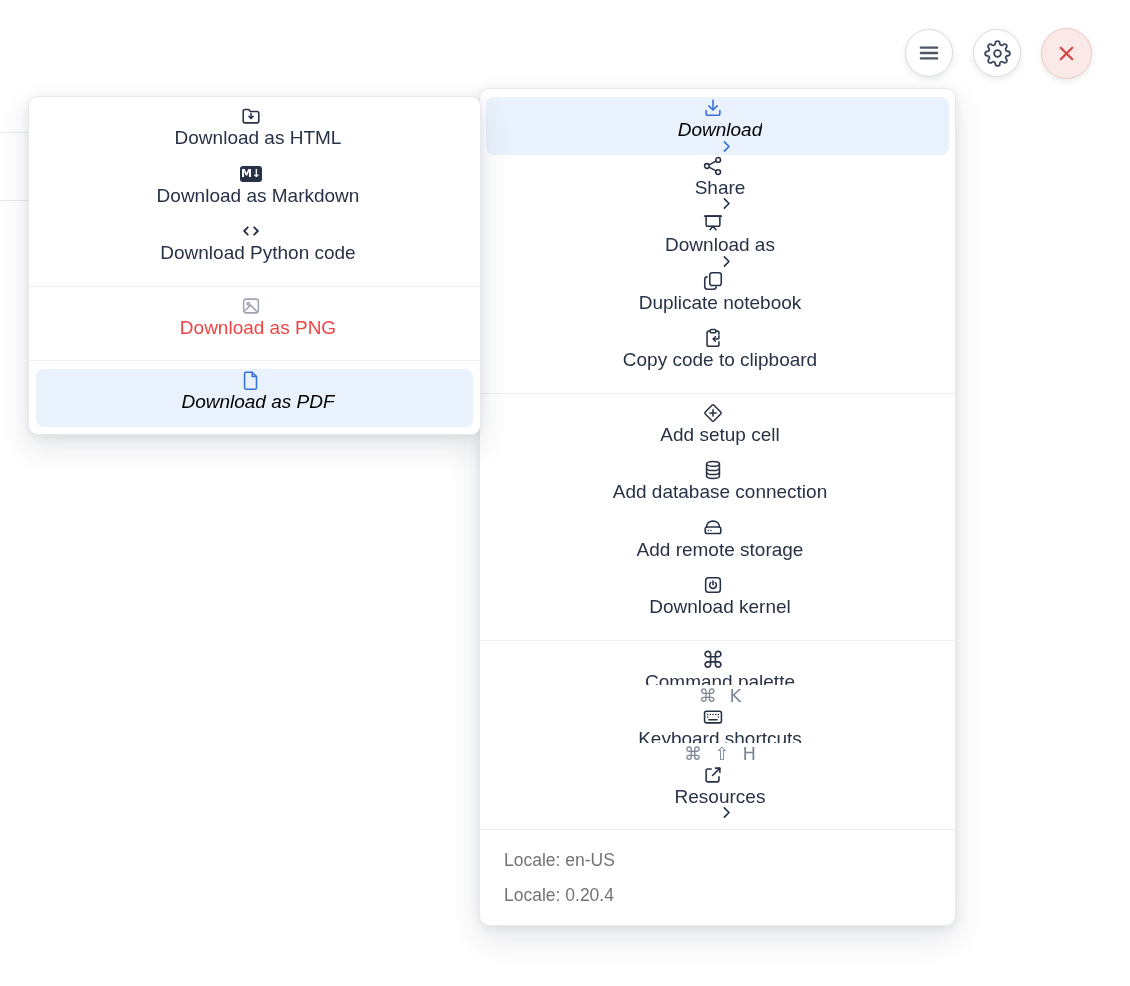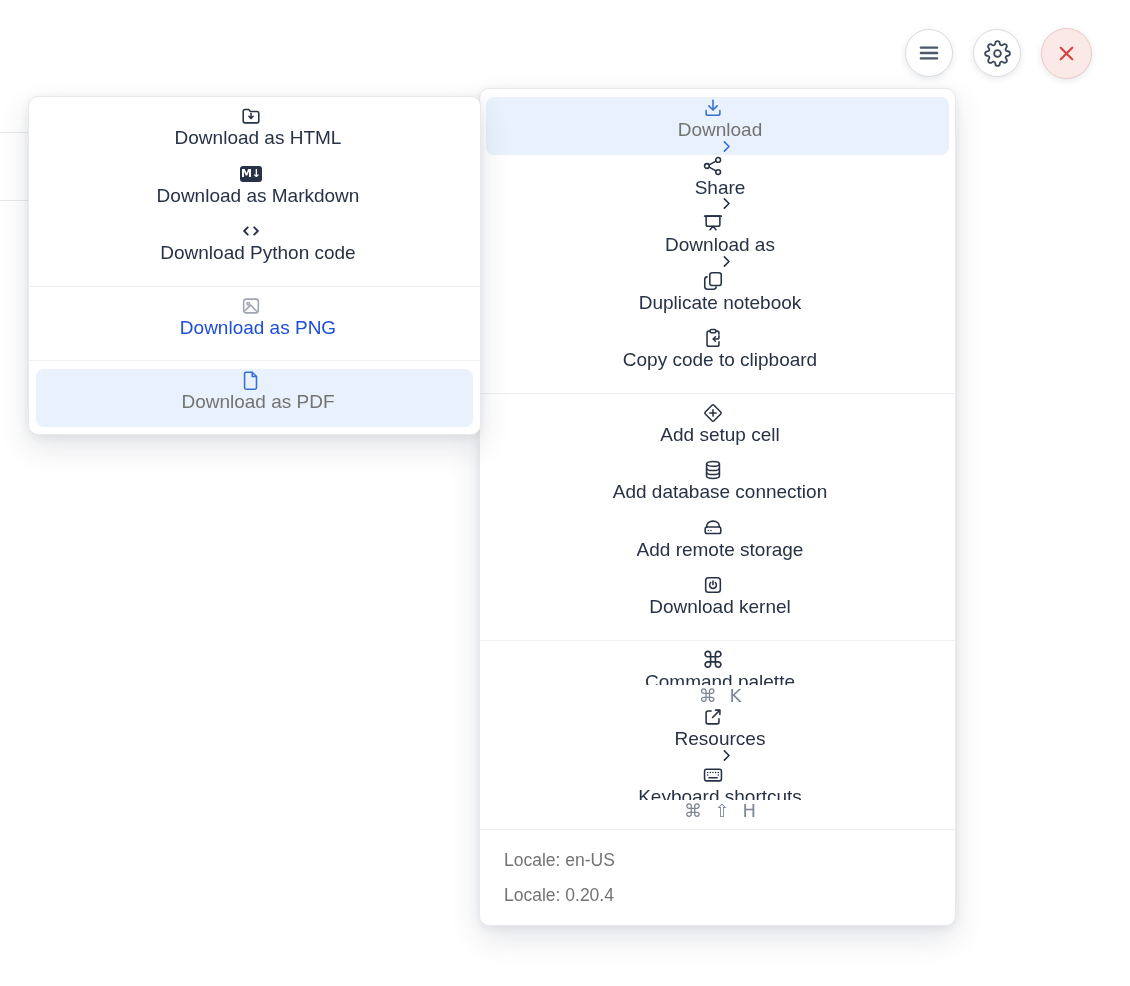--- a/index.html
+++ b/index.html
@@ -42,22 +42,22 @@
     height:57.5px; display:flex; align-items:center;
     margin:0 6px; padding:0 18px 0 23px; border-radius:8px;
     font-size:19px; cursor:pointer; white-space:nowrap;flex-direction:column;
   }
   #submenu .row { margin:0 7px; padding-left:25px; }
   .row .ic {
     width:22px; height:22px; flex:none; margin-right:14px;
     display:flex; align-items:center; justify-content:center;
   }
   .row .lbl { flex:1; overflow:hidden; }
-  .row.hl { background:#e9f2fc; color:#737373; }
-  .row.disabled { color:#1d4ed8; cursor:default; }
+  .row.hl { background:#e9f2fc; color:#000000;font-style:italic; }
+  .row.disabled { color:#ef4444; cursor:default; }
   .chev { flex:none; margin-left:12px; display:flex; }
   .shortcut {
     flex:none; color:#7d8795; font-size:18px;
     font-family:"DejaVu Sans", sans-serif; word-spacing:7px;
   }
 
   .divider { height:1px; background:#edeff2; margin:8px 0; }
 
   
   svg.ico { stroke:#273246; fill:none; stroke-width:1.7;
@@ -291,44 +291,44 @@
     <span class="ic">
       <span class="cmd-glyph">⌘</span>
     </span>
     <span class="lbl">Command palette</span>
     <span class="shortcut">⌘ K</span>
   </div>
 
   <div class="row">
     <span class="ic">
       <svg class="ico" width="22" height="22" viewBox="0 0 24 24">
+          <rect x="2.8" y="5.8" width="18.4" height="12.6" rx="2"></rect>
+          <path d="M6.2 9.2h.01M9.1 9.2h.01M12 9.2h.01M14.9 9.2h.01M17.8 9.2h.01M6.2 12h.01M17.8 12h.01"></path>
+          <path d="M7.5 15h9"></path>
+        </svg>
+    </span>
+    <span class="lbl">Keyboard shortcuts</span>
+    <span class="shortcut">⌘ ⇧ H</span>
+  </div>
+
+  <div class="row">
+    <span class="ic">
+      <svg class="ico" width="22" height="22" viewBox="0 0 24 24">
           <path d="M10 5.5H6.5c-1.1 0-2 .9-2 2v10c0 1.1.9 2 2 2h10c1.1 0 2-.9 2-2V14"></path>
           <path d="M14.8 4.5h4.7v4.7"></path>
           <path d="M19.2 4.8l-7.7 7.7"></path>
         </svg>
     </span>
     <span class="lbl">Resources</span>
     <span class="chev">
       <svg class="chev-ico" width="17" height="17" viewBox="0 0 24 24">
           <path d="M9 5.5L15.5 12 9 18.5"></path>
         </svg>
     </span>
   </div>
 
-  <div class="row">
-    <span class="ic">
-      <svg class="ico" width="22" height="22" viewBox="0 0 24 24">
-          <rect x="2.8" y="5.8" width="18.4" height="12.6" rx="2"></rect>
-          <path d="M6.2 9.2h.01M9.1 9.2h.01M12 9.2h.01M14.9 9.2h.01M17.8 9.2h.01M6.2 12h.01M17.8 12h.01"></path>
-          <path d="M7.5 15h9"></path>
-        </svg>
-    </span>
-    <span class="lbl">Keyboard shortcuts</span>
-    <span class="shortcut">⌘ ⇧ H</span>
-  </div>
-
   <div class="divider"></div>
 
   <div class="menu-footer">
     <div>Locale: en-US</div>
     <div>Locale: 0.20.4</div>
   </div>
 </div>
 
 </body></html>

